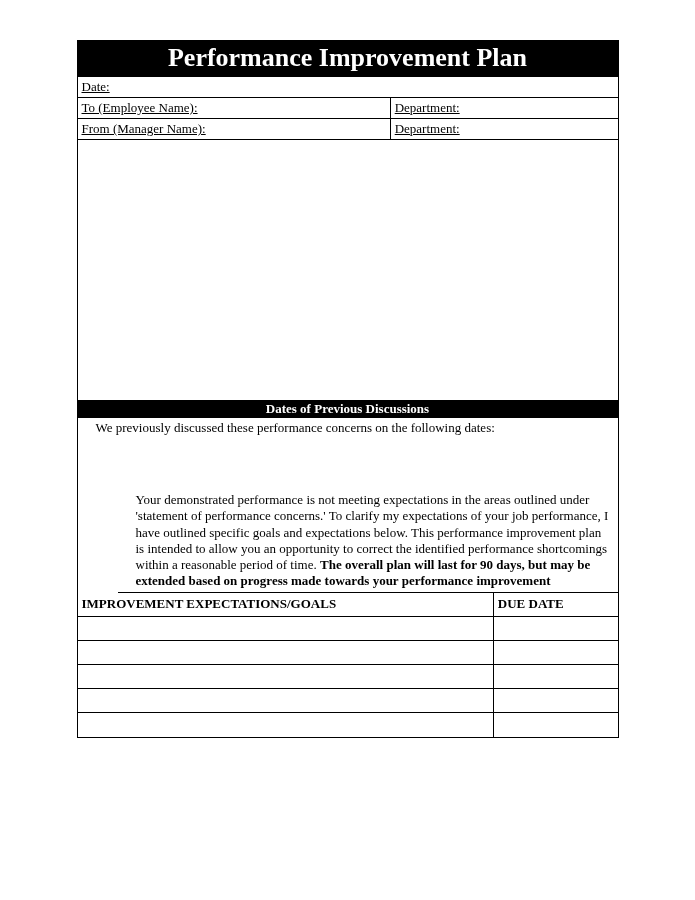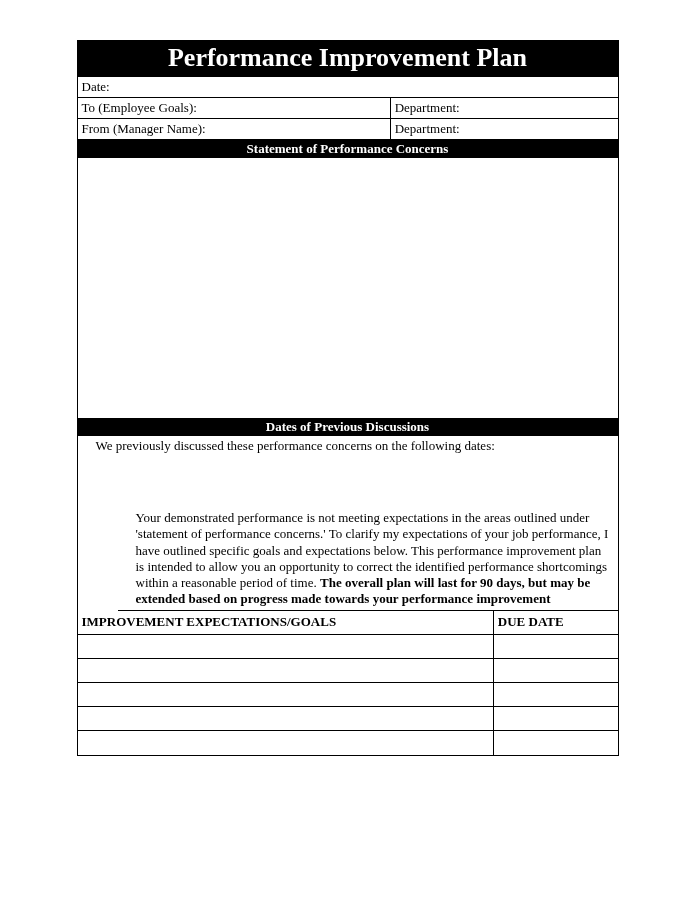--- a/index.html
+++ b/index.html
@@ -19,20 +19,21 @@
       color: #fff;
       font-size: 26px;
       font-weight: bold;
       text-align: center;
       padding: 2px 0 4px;
     }
     .row {
       display: flex;
       border-bottom: 1px solid #000;
       font-size: 13px;
+      text-decoration: underline;
     }
     .cell {
       padding: 2px 4px;
     }
     .cell-full { flex: 1; }
     .cell-left { flex: 0 0 58%; border-right: 1px solid #000; }
     .cell-right { flex: 1; }
     .section-header {
       background: #000;
       color: #fff;
@@ -84,30 +85,29 @@
 
 <div class="page">
 
   <div class="title-bar">Performance Improvement Plan</div>
 
   <div class="row">
     <div class="cell cell-full">Date:</div>
   </div>
 
   <div class="row">
-    <div class="cell cell-left">To (Employee Goals):</div>
+    <div class="cell cell-left">To (Employee Name):</div>
     <div class="cell cell-right">Department:</div>
   </div>
 
   <div class="row">
     <div class="cell cell-left">From (Manager Name):</div>
     <div class="cell cell-right">Department:</div>
   </div>
 
-  <div class="section-header">Statement of Performance Concerns</div>
   <div class="blank-area"></div>
 
   <div class="section-header">Dates of Previous Discussions</div>
   <div class="text-block prev-dates">We previously discussed these performance concerns on the following dates:</div>
 
   <div class="text-block goals-intro">
     <span>Your demonstrated performance is not meeting expectations in the areas outlined under 'statement of performance concerns.' To clarify my expectations of your job performance, I have outlined specific goals and expectations below. This performance improvement plan is intended to allow you an opportunity to correct the identified performance shortcomings within a reasonable period of time. </span><span class="bold">The overall plan will last for 90 days, but may be extended based on progress made towards your performance improvement</span>
   </div>
 
   <table class="goals-table">

